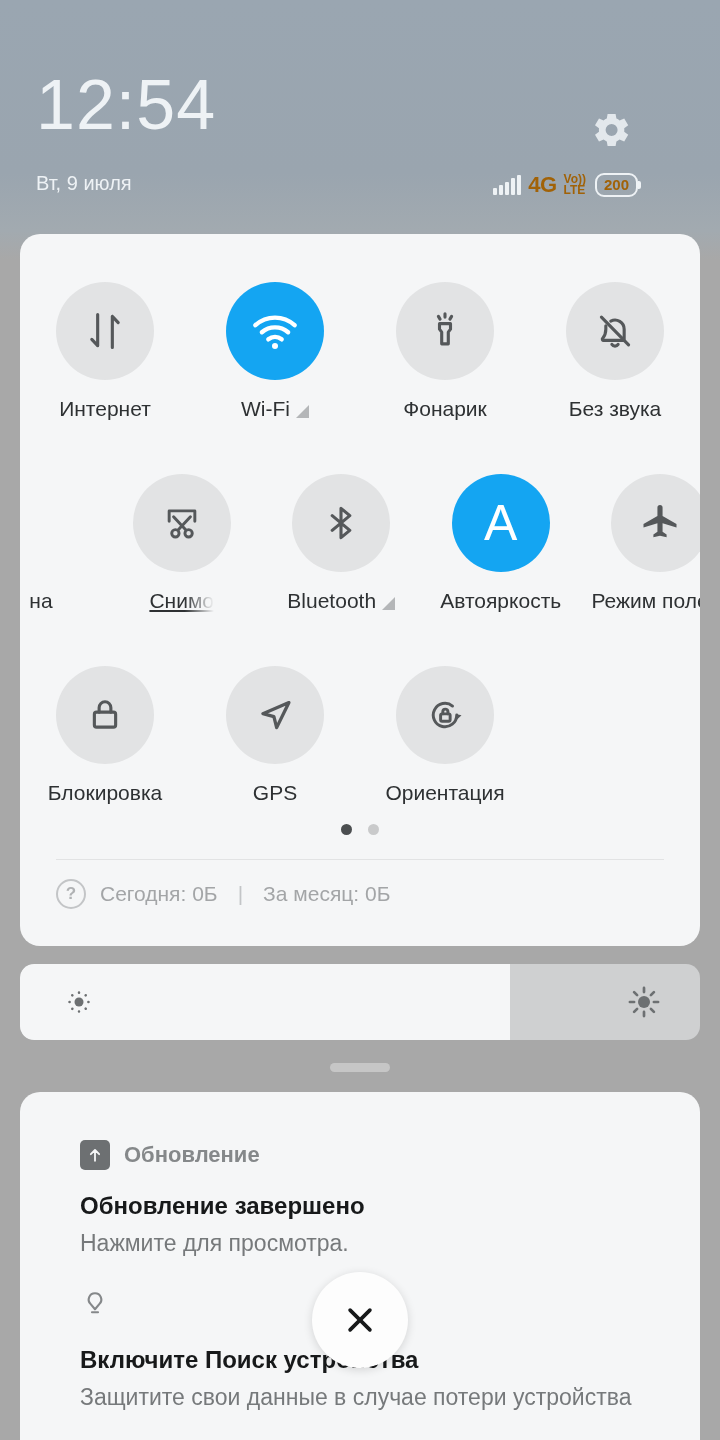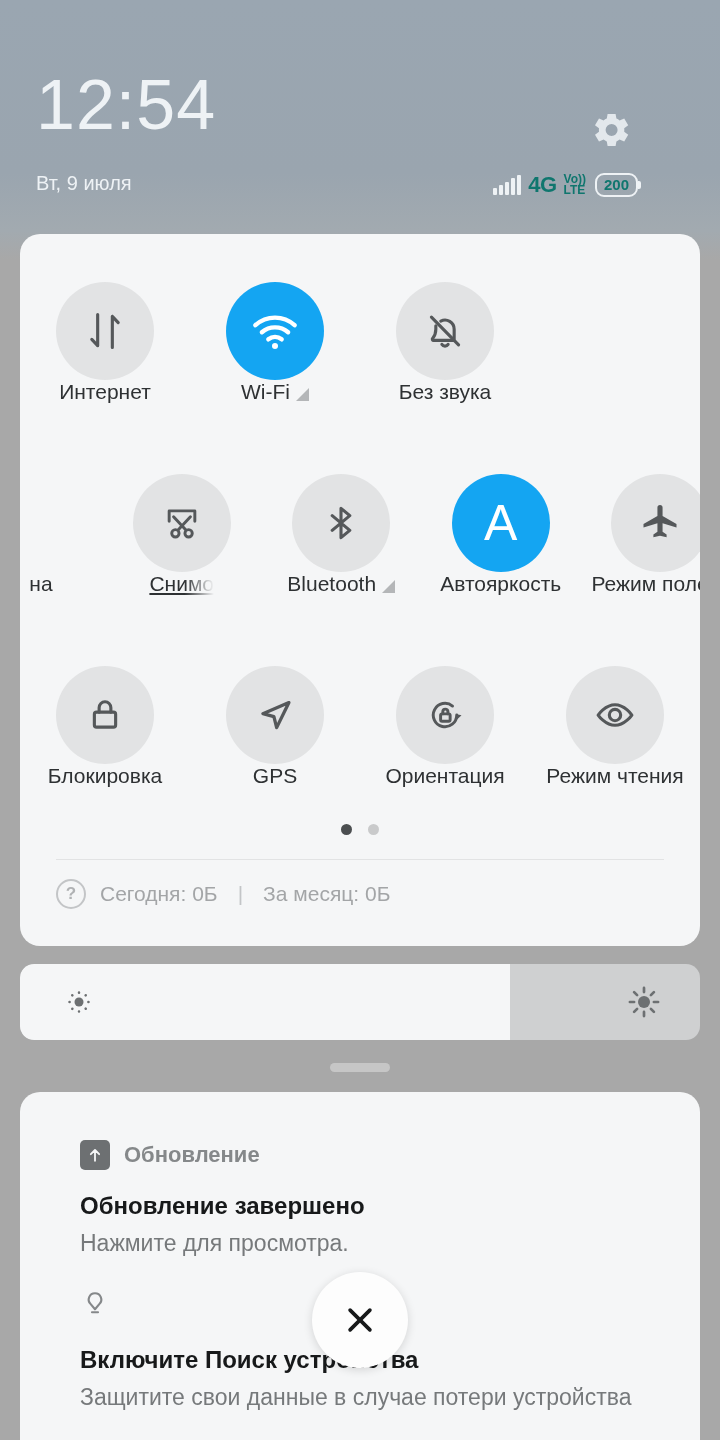--- a/index.html
+++ b/index.html
@@ -25,21 +25,21 @@
     position: absolute; left: 36px; top: 172px;
     font-size: 20px; font-weight: 400; color: #eef2f5;
   }
   #gear-btn {
     position: absolute; right: 26px; top: 106px;
     width: 48px; height: 48px; opacity: .88;
   }
   #statusicons {
     position: absolute; right: 22px; top: 172px;
     display: flex; align-items: center; gap: 7px;
-    color: #0f766e;
+    color: #a16207;
   }
   .sigbars { display: flex; align-items: flex-end; gap: 2px; height: 20px; }
   .sigbars i { display: block; width: 4px; background: #eef2f5; border-radius: 1px; }
   .sigbars i:nth-child(1) { height: 7px; }
   .sigbars i:nth-child(2) { height: 10px; }
   .sigbars i:nth-child(3) { height: 13px; }
   .sigbars i:nth-child(4) { height: 17px; }
   .sigbars i:nth-child(5) { height: 20px; }
   #net-label { font-size: 22px; font-weight: bold; letter-spacing: -.5px; }
   #volte { display: flex; flex-direction: column; line-height: .95; font-size: 12px; font-weight: bold; }
@@ -65,21 +65,21 @@
   #row2 { top: 240px; }
   #row3 { top: 432px; }
   .tile { width: 170px; display: flex; flex-direction: column; align-items: center; }
   #row2 { left: -40px; width: 760px; }
   .circle {
     width: 98px; height: 98px; border-radius: 50%;
     background: #e2e3e4; display: flex; align-items: center; justify-content: center;
   }
   .circle.on { background: #14a5f2; }
   .tile-label {
-    font-size: 21px; color: #2e3133;
+    margin-top: 17px; font-size: 21px; color: #2e3133;
     white-space: nowrap; display: flex; align-items: center; gap: 6px; justify-content: flex-end;
   }
   .tile-label.fade {
     -webkit-mask-image: linear-gradient(90deg,#000 55%,rgba(0,0,0,0) 100%);
     mask-image: linear-gradient(90deg,#000 55%,rgba(0,0,0,0) 100%);
     text-decoration: underline;
   }
   .expand-tri {
     width: 0; height: 0; margin-top: 4px;
     border-left: 13px solid transparent; border-bottom: 13px solid #b4b6b8;
@@ -210,20 +210,31 @@
           <path d="M8.8 16a5.2 5.2 0 016.4 0"></path>
           <circle cx="12" cy="19.2" r="1.45" fill="#ffffff" stroke="none"></circle>
         </svg>
       </div>
       <div class="tile-label">
         <span>Wi-Fi</span>
         <span class="expand-tri"></span>
       </div>
     </div>
 
+    <div class="tile">
+      <div class="circle">
+        <svg viewBox="0 0 24 24" width="44" height="44" fill="none" stroke="#55585a" stroke-width="1.7" stroke-linecap="round" stroke-linejoin="round">
+          <path d="M9 8h6v3l-1.2 1.6V19h-3.6v-6.4L9 11z"></path>
+          <path d="M12 2.6v1.8M8.4 4l.9 1.5M15.6 4l-.9 1.5"></path>
+        </svg>
+      </div>
+      <div class="tile-label">
+        <span>Фонарик</span>
+      </div>
+    </div>
 
     <div class="tile">
       <div class="circle">
         <svg viewBox="0 0 24 24" width="44" height="44" fill="none" stroke="#55585a" stroke-width="1.7" stroke-linecap="round" stroke-linejoin="round">
           <path d="M17 16.4V11a5 5 0 00-7.3-4.4M7 9.2V11c0 3-1.2 4.3-1.8 5.1-.3.4 0 1 .5 1h11"></path>
           <path d="M10.3 19.3a2 2 0 003.4 0"></path>
           <path d="M4.6 4.4l14.8 15.2"></path>
         </svg>
       </div>
       <div class="tile-label">
@@ -318,31 +329,20 @@
           <path d="M18.6 14.4l-.2-2.8 2.6.6z" fill="#55585a" stroke="none"></path>
           <rect x="9.6" y="11.4" width="5.2" height="4" rx=".8"></rect>
           <path d="M10.8 11.4v-1.2a1.4 1.4 0 012.8 0v1.2"></path>
         </svg>
       </div>
       <div class="tile-label">
         <span>Ориентация</span>
       </div>
     </div>
 
-    <div class="tile">
-      <div class="circle">
-        <svg viewBox="0 0 24 24" width="44" height="44" fill="none" stroke="#55585a" stroke-width="1.7" stroke-linejoin="round">
-          <path d="M2.8 12S6.6 6.4 12 6.4 21.2 12 21.2 12 17.4 17.6 12 17.6 2.8 12 2.8 12z"></path>
-          <circle cx="12" cy="12" r="3.1"></circle>
-        </svg>
-      </div>
-      <div class="tile-label">
-        <span>Режим чтения</span>
-      </div>
-    </div>
   </div>
 
   <div id="dots">
     <span class="active"></span>
     <span></span>
   </div>
 
   <div id="divider"></div>
 
   <div id="usage">

